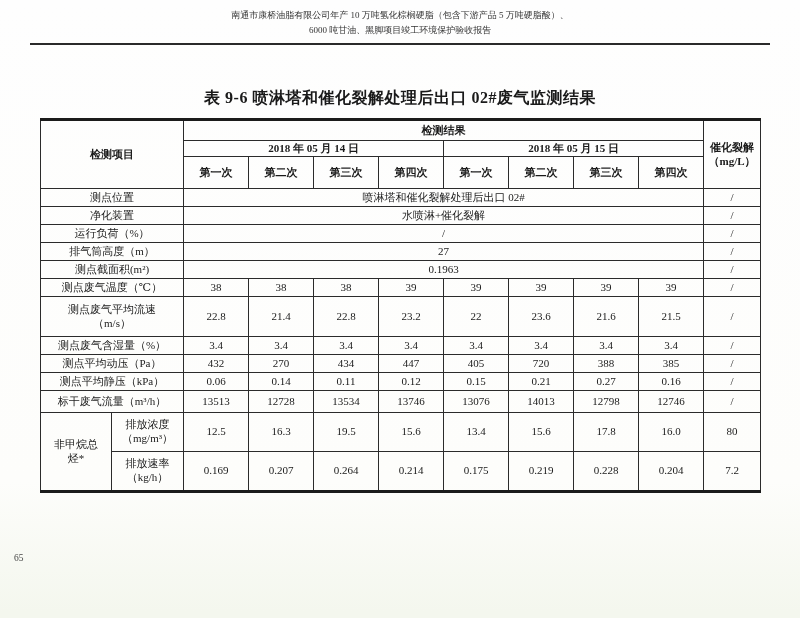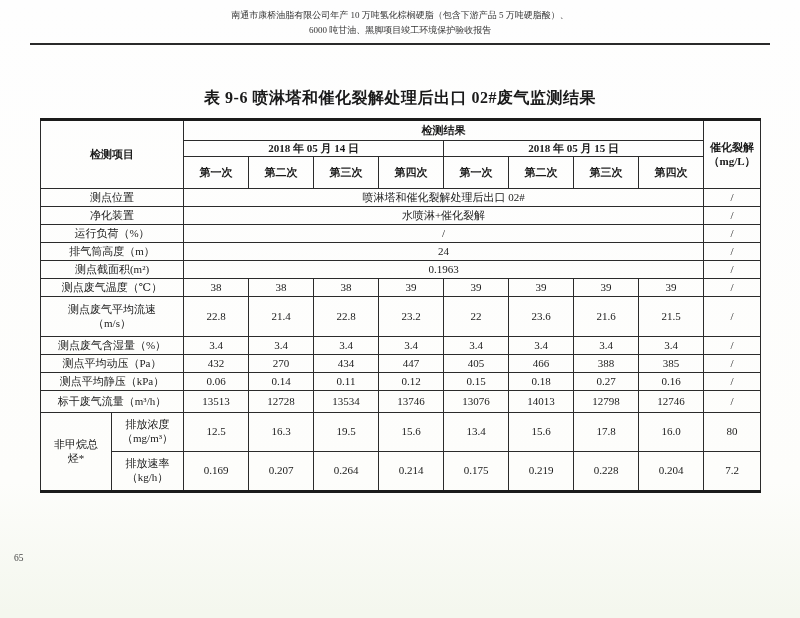--- a/index.html
+++ b/index.html
@@ -101,21 +101,21 @@
         <td colspan="8">水喷淋+催化裂解</td>
         <td>/</td>
       </tr>
       <tr class="h-info">
         <td colspan="2">运行负荷（%）</td>
         <td colspan="8">/</td>
         <td>/</td>
       </tr>
       <tr class="h-info">
         <td colspan="2">排气筒高度（m）</td>
-        <td colspan="8">24</td>
+        <td colspan="8">27</td>
         <td>/</td>
       </tr>
       <tr class="h-info">
         <td colspan="2">测点截面积(m²)</td>
         <td colspan="8">0.1963</td>
         <td>/</td>
       </tr>
 
       <tr class="h-s">
         <td colspan="2">测点废气温度（℃）</td>
@@ -154,33 +154,33 @@
           <td>3.4</td>
         <td>/</td>
       </tr>
       <tr class="h-s">
         <td colspan="2">测点平均动压（Pa）</td>
         <td>432</td>
           <td>270</td>
           <td>434</td>
           <td>447</td>
           <td>405</td>
-          <td>466</td>
+          <td>720</td>
           <td>388</td>
           <td>385</td>
         <td>/</td>
       </tr>
       <tr class="h-s">
         <td colspan="2">测点平均静压（kPa）</td>
         <td>0.06</td>
           <td>0.14</td>
           <td>0.11</td>
           <td>0.12</td>
           <td>0.15</td>
-          <td>0.18</td>
+          <td>0.21</td>
           <td>0.27</td>
           <td>0.16</td>
         <td>/</td>
       </tr>
       <tr class="h-flow">
         <td colspan="2">标干废气流量（m³/h）</td>
         <td>13513</td>
           <td>12728</td>
           <td>13534</td>
           <td>13746</td>

